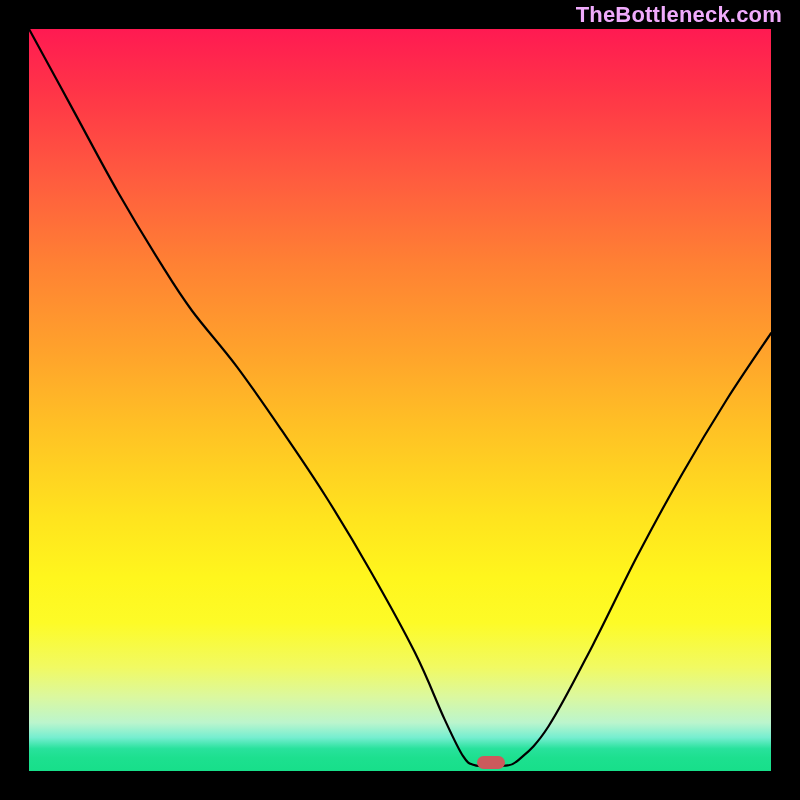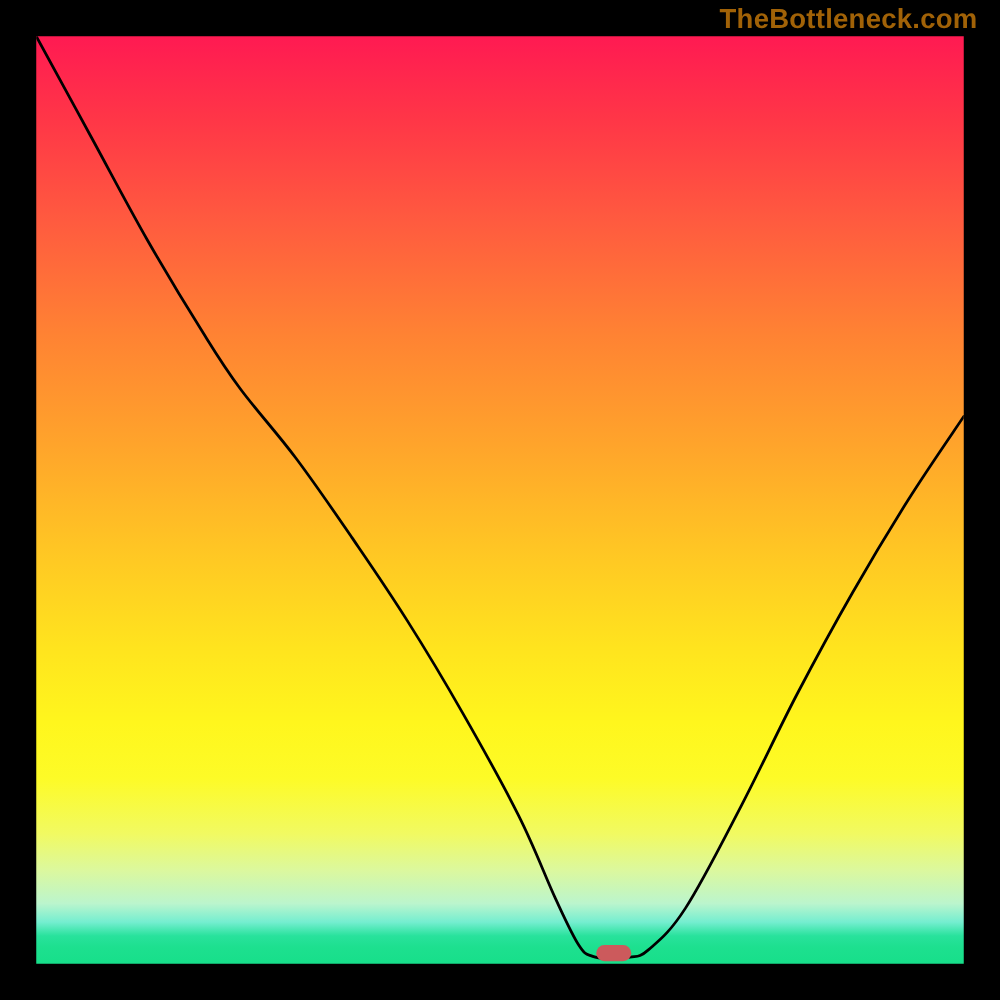--- a/index.html
+++ b/index.html
@@ -16,21 +16,21 @@
     height: 800px;
     background: #000;
   }
   .watermark {
     position: absolute;
     top: 2px;
     right: 18px;
     font-family: Arial, Helvetica, sans-serif;
     font-size: 22px;
     font-weight: 600;
-    color: #a16207;
+    color: #f0abfc;
     letter-spacing: 0.2px;
     z-index: 10;
   }
   .plot {
     position: absolute;
     left: 29px;
     top: 29px;
     width: 742px;
     height: 742px;
   }

